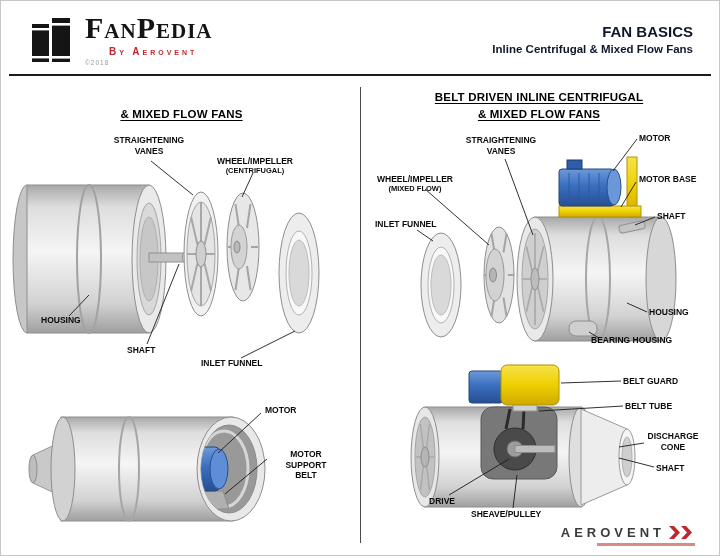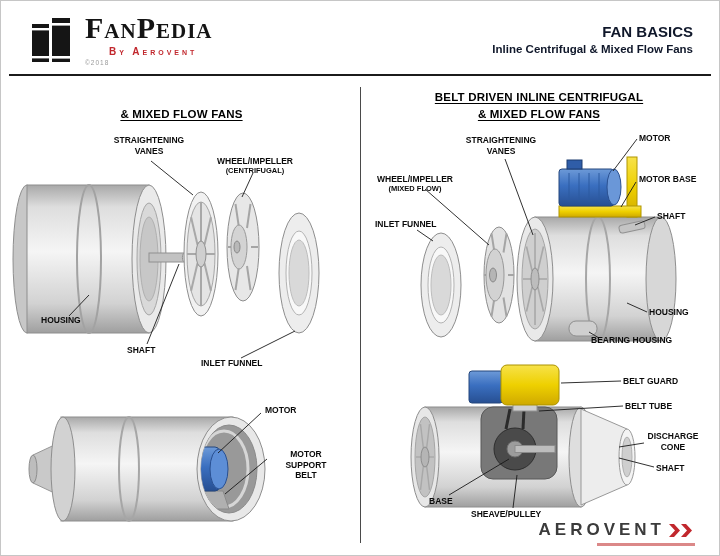--- a/index.html
+++ b/index.html
@@ -25,21 +25,21 @@
   
   .diagram{position:absolute;}
   .diagram svg{position:absolute;left:0;top:0;}
   .lbl{position:absolute;font-weight:bold;font-size:8.5px;line-height:1.25;color:#0a0a0a;
        white-space:pre-line;}
   .lbl.ctr{transform:translateX(-50%);text-align:center;}
   .lbl .sub{display:block;font-size:7.5px;}
   
   .footer{position:absolute;right:24px;bottom:9px;text-align:right;}
   .brand-row{display:flex;align-items:center;justify-content:flex-end;gap:4px;}
-  .brand{font-weight:bold;font-size:17px;letter-spacing:4px;color:#3b3b3b;}
+  .brand{font-weight:bold;font-size:13px;letter-spacing:4px;color:#3b3b3b;}
   .tagline-bar{margin-top:3px;margin-left:auto;width:98px;height:3px;background:#d26a6a;opacity:.8;}
 </style>
 </head>
 <body>
 
 <div class="page">
 
   <svg class="logo-mark" width="50" height="52" viewBox="0 0 50 52">
     <rect x="3" y="10" width="17" height="38" fill="#151515"></rect>
     <rect x="3" y="14" width="17" height="2.4" fill="#ffffff"></rect>
@@ -350,21 +350,21 @@
         <line x1="291" y1="104" x2="256" y2="95"></line>
         <line x1="86" y1="132" x2="146" y2="96"></line>
         <line x1="150" y1="145" x2="154" y2="112"></line>
       </g>
     </svg>
     <div class="lbl" style="left:260px;top:13px">BELT GUARD</div>
     <div class="lbl" style="left:262px;top:38px">BELT TUBE</div>
     <div class="lbl ctr" style="left:310px;top:68px">DISCHARGE
 CONE</div>
     <div class="lbl" style="left:293px;top:100px">SHAFT</div>
-    <div class="lbl" style="left:66px;top:133px">BASE</div>
+    <div class="lbl" style="left:66px;top:133px">DRIVE</div>
     <div class="lbl" style="left:108px;top:146px">SHEAVE/PULLEY</div>
   </div>
 
   <div class="footer">
     <div class="brand-row">
       <span class="brand">AEROVENT</span>
       <svg width="26" height="13" viewBox="0 0 26 13">
         <polygon points="0,0 5,0 11,6.5 5,13 0,13 6,6.5" fill="#c1272d"></polygon>
         <polygon points="12,0 17,0 23,6.5 17,13 12,13 18,6.5" fill="#c1272d"></polygon>
       </svg>

